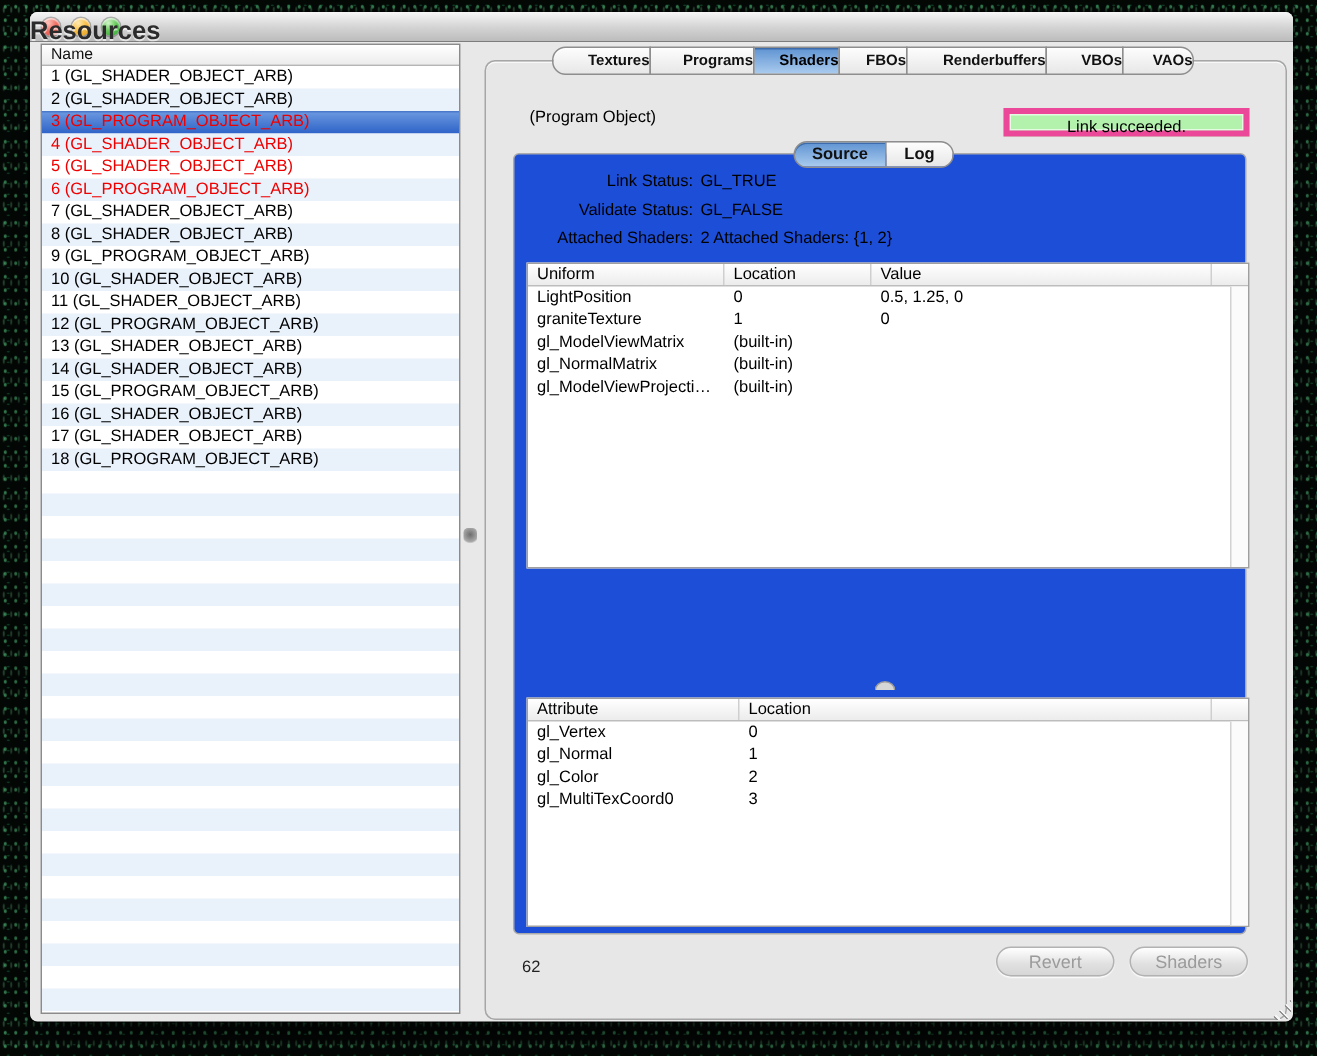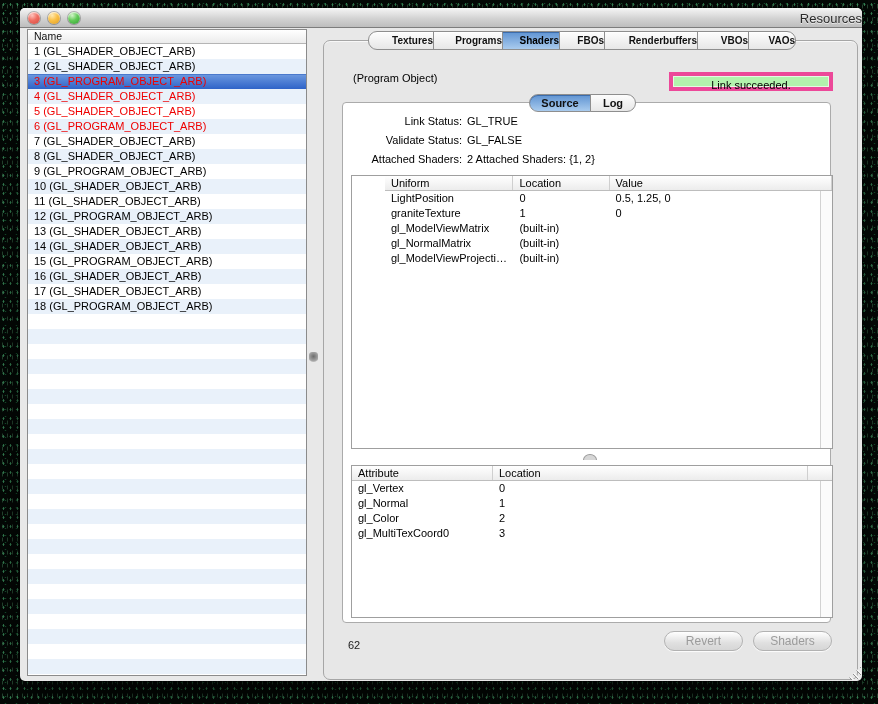--- a/index.html
+++ b/index.html
@@ -23,22 +23,22 @@
     position:absolute; left:0; top:0; right:0; height:20px;
     background:linear-gradient(#f6f6f6, #d3d3d3 55%, #bdbdbd);
     border-bottom:1px solid #7d7d7d; border-radius:5px 5px 0 0;
   }
   .tl { position:absolute; top:4px; width:12px; height:12px; border-radius:50%;
         box-shadow:inset 0 1px 1px rgba(255,255,255,.7), 0 0 0 1px rgba(0,0,0,.25); }
   .tl-red    { left:8px;  background:radial-gradient(circle at 35% 28%, #ffc2bb, #ef6d61 45%, #d3473c); }
   .tl-yellow { left:28px; background:radial-gradient(circle at 35% 28%, #ffe9b0, #f9bf45 45%, #dd9c22); }
   .tl-green  { left:48px; background:radial-gradient(circle at 35% 28%, #d2f5c8, #62ca57 45%, #2f9e32); }
   #window-title {
-    position:absolute; left:0; right:0; top:3px; text-align:right;
-    font-size:13px; font-weight:normal; color:#2c2c2c; text-shadow:0 1px 0 rgba(255,255,255,.6);
+    position:absolute; left:0; right:0; top:3px; text-align:left;
+    font-size:17px; font-weight:bold; color:#2c2c2c; text-shadow:0 1px 0 rgba(255,255,255,.6);
   }
   
   #resource-list {
     position:absolute; left:7px; top:21px; width:280px; height:647px;
     background:#fff; border:1px solid #8b8b8b;
   }
   #list-header {
     height:14px; background:linear-gradient(#fff, #ececec);
     border-bottom:1px solid #b5b5b5; font-size:10.5px; color:#111;
     padding-left:6px; line-height:13px;
@@ -91,30 +91,30 @@
     background:linear-gradient(#fdfdfd, #e7e7e7);
     font-size:11px; font-weight:bold; color:#111; text-align:center; line-height:16px;
   }
   .subtab:first-child { border-radius:9px 0 0 9px; margin-left:0; }
   .subtab:last-child  { border-radius:0 9px 9px 0; }
   .subtab.sel { background:linear-gradient(var(--tab-blue-top), var(--tab-blue-bottom));
                 box-shadow:inset 0 1px 0 #3c6cab; }
   
   #source-content-box {
     position:absolute; left:18px; top:61px; width:489px; height:521px;
-    background:#ffffff; border:1px solid #ababab; border-radius:4px;
+    background:#1d4ed8; border:1px solid #ababab; border-radius:4px;
   }
   .status-row { position:relative; height:19px; font-size:11px; line-height:19px; }
   #status-rows { position:absolute; left:0; top:9px; width:100%; }
   .slabel { display:inline-block; width:119px; text-align:right; color:#000; }
   .svalue { margin-left:5px; color:#000; }
   
   .gtable { position:absolute; left:8px; width:482px; background:#fff;
             border:1px solid #9f9f9f; }
-  #uniform-table   { top:72px;  height:274px;padding-left:33px; }
+  #uniform-table   { top:72px;  height:204px; }
   #attribute-table { top:362px; height:153px; }
   .thead { display:flex; height:15px; background:linear-gradient(#fff,#ececec);
            border-bottom:1px solid #bdbdbd; }
   .thcell { font-size:11px; line-height:14px; padding-left:6px; color:#000;
             border-right:1px solid #cfcfcf; white-space:nowrap; overflow:hidden; }
   .trow { display:flex; height:15px; }
   .tcell { font-size:11px; line-height:15px; padding-left:6px; color:#000;
            white-space:nowrap; overflow:hidden; }
   .scrollcol { position:absolute; right:0; top:15px; bottom:0; width:12px;
                border-left:1px solid #d2d2d2; background:#fbfbfb; }

